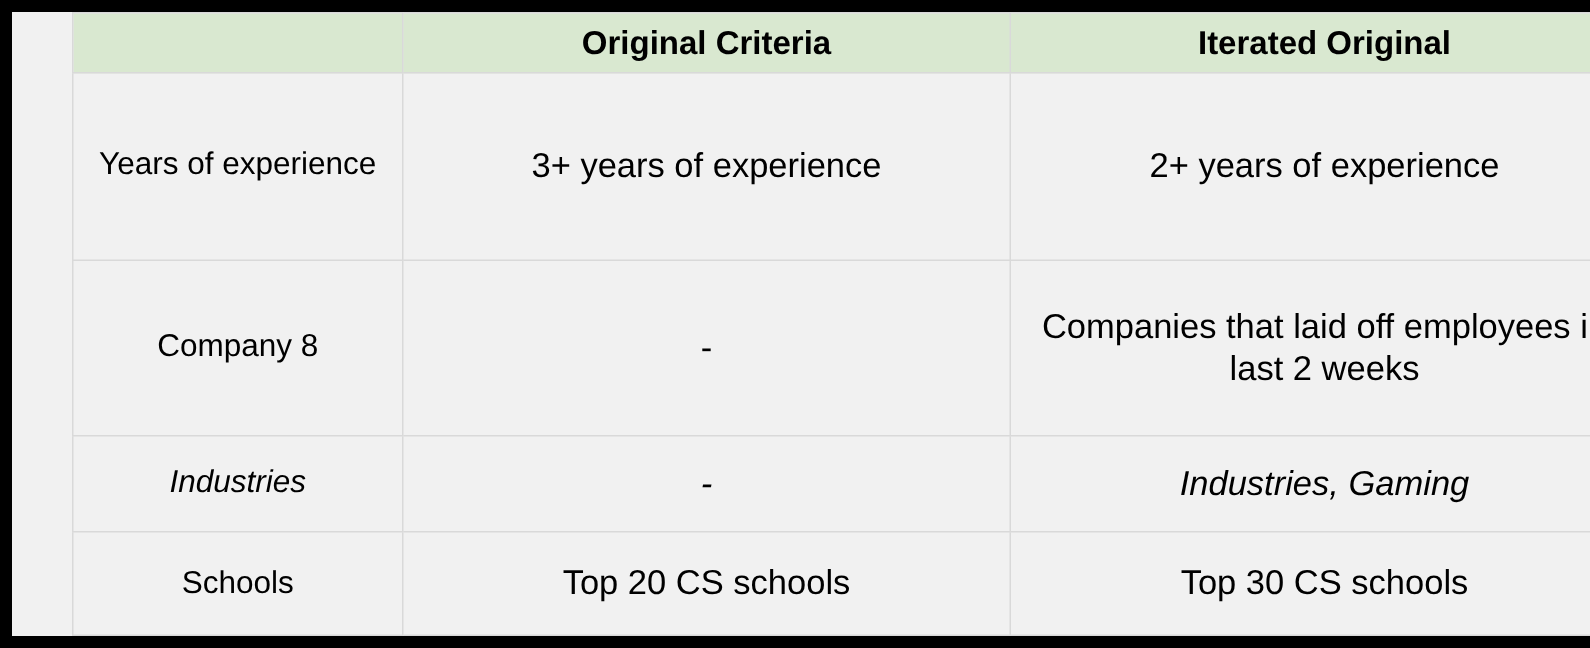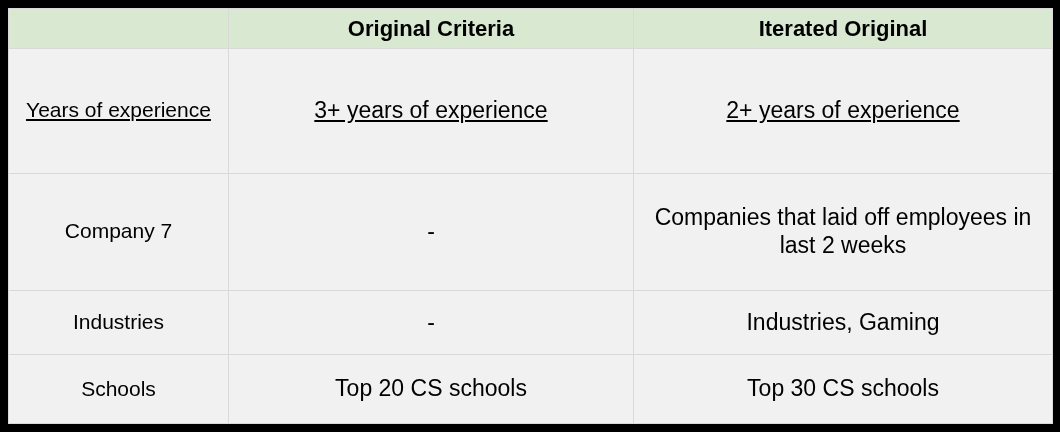--- a/index.html
+++ b/index.html
@@ -14,20 +14,21 @@
     overflow: hidden;
     font-family: "Liberation Sans", sans-serif;
   }
 
   #table-wrap {
     width: 1060px;
     height: 432px;
     box-sizing: border-box;
     border: 8px solid #000000;
     background: #f1f1f1;
+    padding-left: 40px;
   }
 
   table.criteria-table {
     width: 100%;
     height: 100%;
     border-collapse: collapse;
     table-layout: fixed;
     background: #f1f1f1;
   }
 
@@ -61,25 +62,25 @@
     background: #f1f1f1;
     font-size: 23px;
     font-weight: normal;
   }
 
   tbody td.label-cell {
     font-size: 21px;
   }
 
   
-  tbody tr.row-h78  > td { height: 78px; text-decoration: underline; }
+  tbody tr.row-h78  > td { height: 78px; }
   tbody tr.row-h75  > td { height: 75px; }
   tbody tr.row-h72  > td { height: 72px; }
   tbody tr.row-h73  > td { height: 73px; }
-  tbody tr.row-h38  > td { height: 38px; }
+  tbody tr.row-h38  > td { height: 38px; font-style: italic; }
   tbody tr.row-h41  > td { height: 41px; }
 </style>
 </head>
 <body>
 
 <div id="table-wrap">
   <table class="criteria-table">
     <colgroup>
       <col class="col-label">
       <col class="col-orig">
@@ -92,21 +93,21 @@
         <th>Iterated Original</th>
       </tr>
     </thead>
     <tbody>
       <tr class="row-h78">
         <td class="label-cell">Years of experience</td>
         <td>3+ years of experience</td>
         <td>2+ years of experience</td>
       </tr>
       <tr class="row-h73">
-        <td class="label-cell">Company 7</td>
+        <td class="label-cell">Company 8</td>
         <td>-</td>
         <td>Companies that laid off employees in last 2 weeks</td>
       </tr>
       <tr class="row-h38">
         <td class="label-cell">Industries</td>
         <td>-</td>
         <td>Industries, Gaming</td>
       </tr>
       <tr class="row-h41">
         <td class="label-cell">Schools</td>

